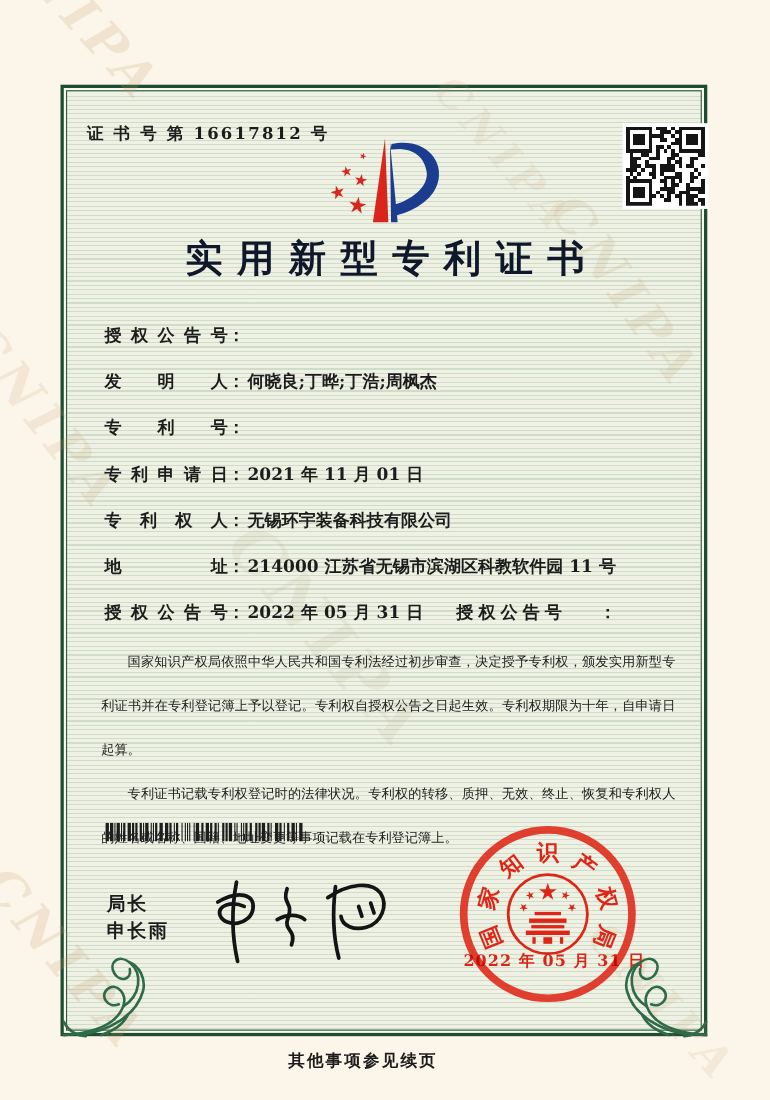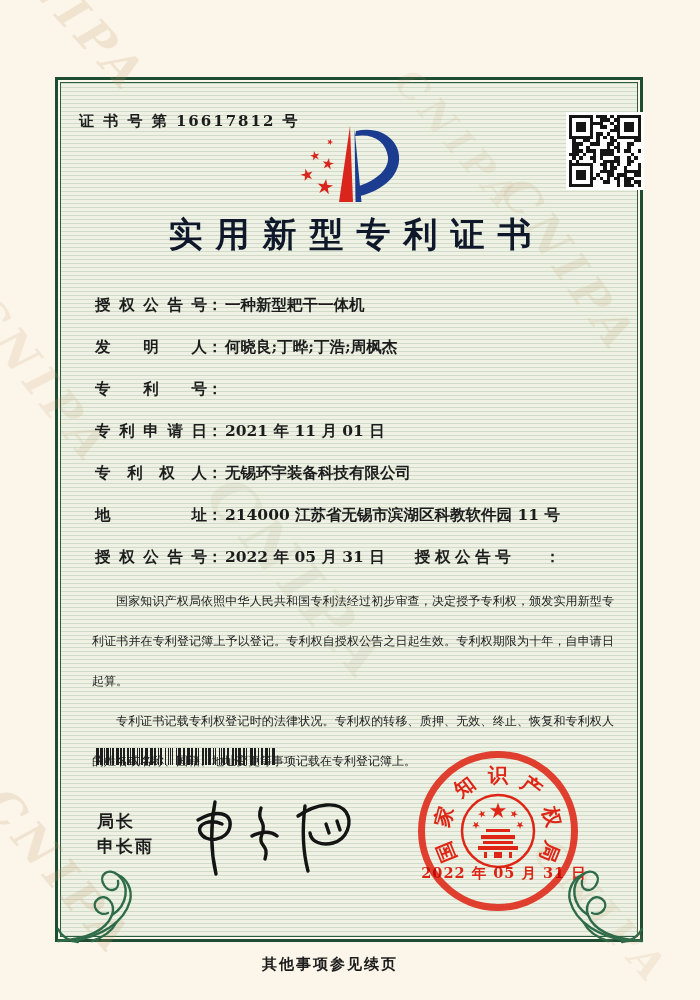--- a/index.html
+++ b/index.html
@@ -401,21 +401,20 @@
           <rect x="20" y="20" width="1" height="1" fill="#151515"></rect>
         </svg>
     </div>
 
     <div class="title">实用新型专利证书</div>
 
     <div class="fields">
       <div class="frow">
         <span class="flabel">授权公告号</span>
           <span class="fcolon">：</span>
-        <span class="fvalue">一种新型耙干一体机</span>
       </div>
       <div class="frow">
         <span class="flabel">发明人</span>
           <span class="fcolon">：</span>
         <span class="fvalue">何晓良;丁晔;丁浩;周枫杰</span>
       </div>
       <div class="frow">
         <span class="flabel">专利号</span>
           <span class="fcolon">：</span>
       </div>

